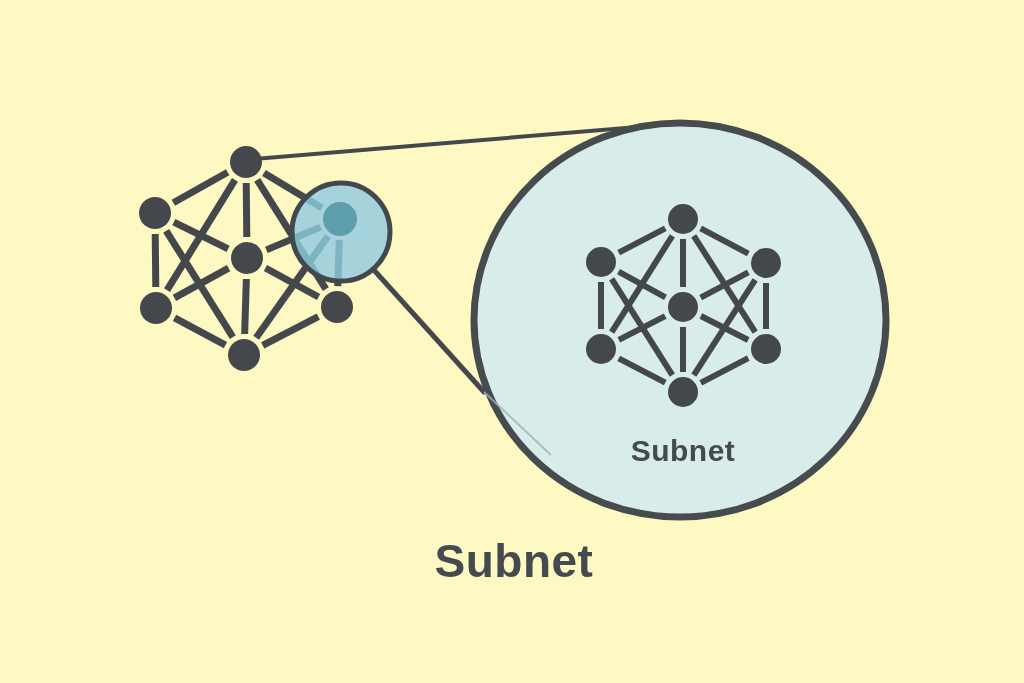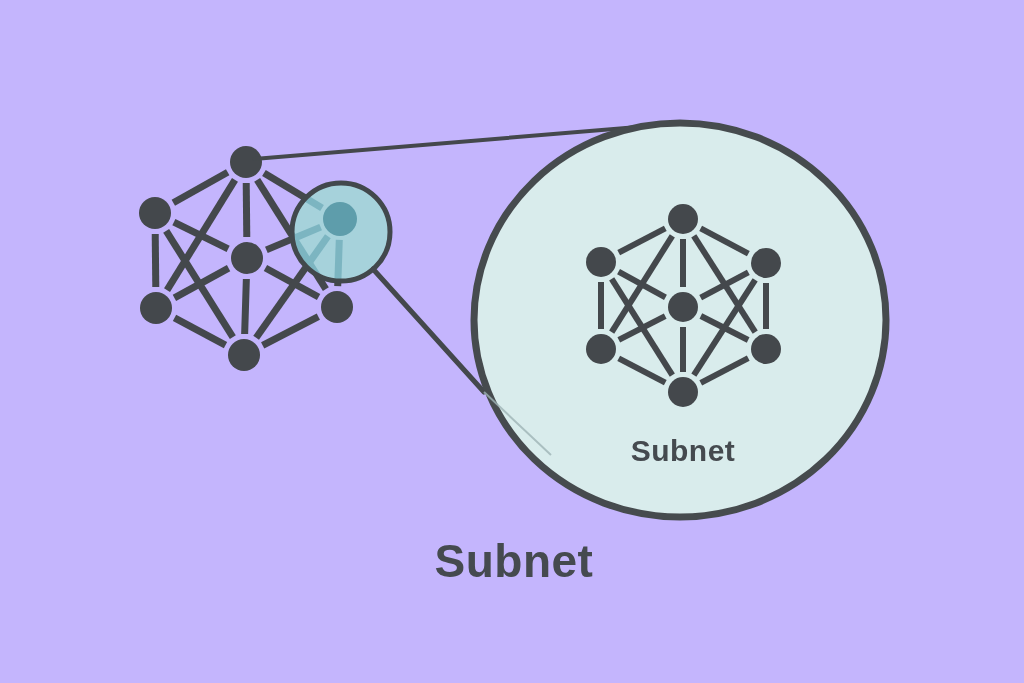--- a/index.html
+++ b/index.html
@@ -38,21 +38,21 @@
     left: 414px;
     top: 538px;
     width: 200px;
     font-size: 46px;
     line-height: 46px;
   }
 </style>
 </head>
 <body>
 
-<div class="canvas" style="background: #c4b5fd;">
+<div class="canvas" style="background: #fef9c3;">
   <svg id="diagram" width="1024" height="683" viewBox="0 0 1024 683">
       <defs>
         <clipPath id="hl-clip">
           <circle cx="341" cy="232" r="49"></circle>
         </clipPath>
       </defs>
       <g>
         <g>
           <line x1="227.68080750084795" y1="172.26680019183246" x2="173.31919249915205" y2="202.73319980816754" stroke="#44484c" stroke-width="7"></line>
           <line x1="263.95658811360994" y1="172.88856938804005" x2="322.04341188639006" y2="208.11143061195995" stroke="#44484c" stroke-width="7"></line>

